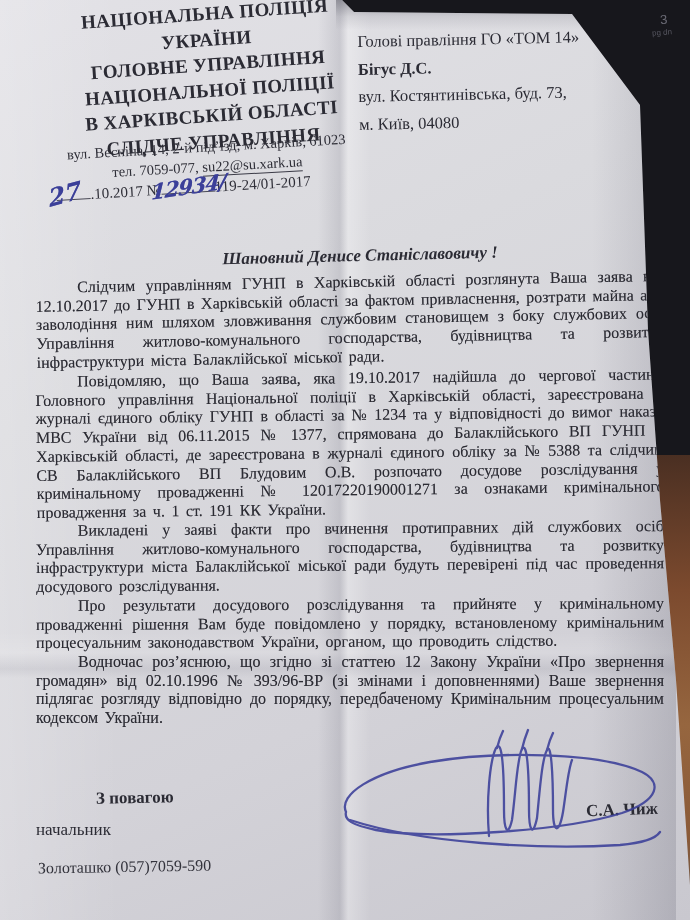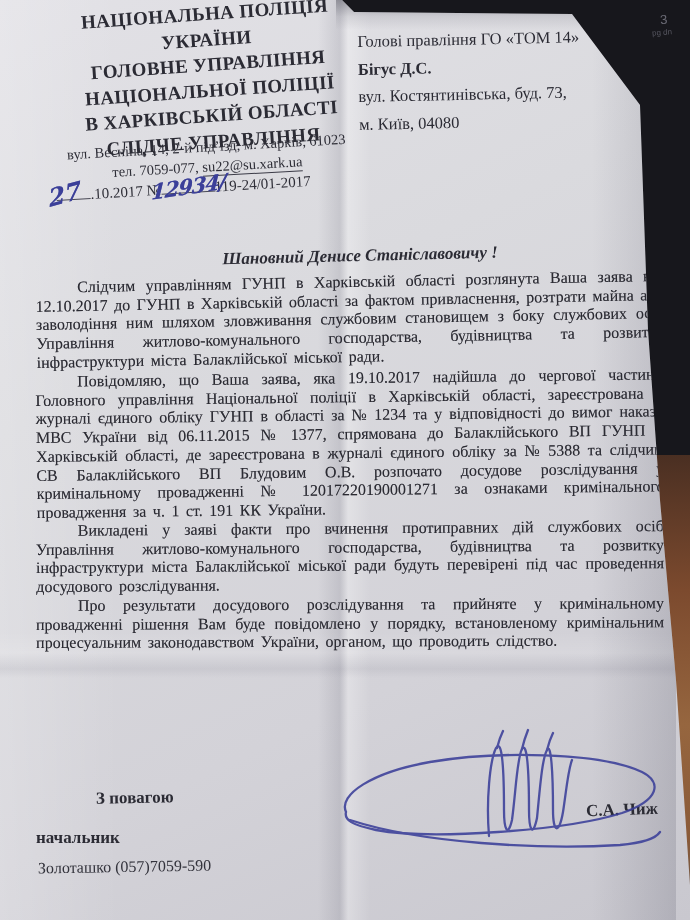--- a/index.html
+++ b/index.html
@@ -57,21 +57,21 @@
   .body-text{position:absolute;left:36px;top:279px;width:628px;
       font-size:16px;line-height:18.7px;text-align:justify;color:#2b2b33;
       word-spacing:2.5px;text-shadow:0 0 .5px rgba(43,43,51,.45);}
   .body-text p{margin:0;text-indent:42px;transform-origin:left center;}
   .body-text p:nth-child(1){transform:rotate(-1.1deg);}
   .body-text p:nth-child(2){transform:rotate(-.7deg);}
   .body-text p:nth-child(3){transform:rotate(-.45deg);}
   .body-text p:nth-child(4){transform:rotate(-.25deg);}
 
   .regards{position:absolute;left:96px;top:788px;font-weight:bold;font-size:17px;color:#2b2b34;transform:rotate(-1deg);}
-  .position{position:absolute;left:36px;top:820px;font-weight:bold;font-size:17px;color:#2b2b34;margin-top:8px;}
+  .position{position:absolute;left:36px;top:820px;font-weight:normal;font-size:17px;color:#2b2b34;}
   .signer{position:absolute;left:586px;top:800px;font-weight:bold;font-size:17px;color:#2b2b34;transform:rotate(-2deg);}
   .footer-contact{position:absolute;left:38px;top:858px;font-size:16px;color:#33333c;transform:rotate(-1deg);}
 
   .signature-svg{position:absolute;left:0;top:0;width:690px;height:920px;pointer-events:none;}
 </style>
 </head>
 <body>
 
 <div class="photo">
 
@@ -111,20 +111,21 @@
       <div>м. Київ, 04080</div>
     </div>
 
     <div class="salutation">Шановний Денисе Станіславовичу !</div>
 
     <div class="body-text">
       <p>Слідчим управлінням ГУНП в Харківській області розглянута Ваша заява від 12.10.2017 до ГУНП в Харківській області за фактом привласнення, розтрати майна або заволодіння ним шляхом зловживання службовим становищем з боку службових осіб Управління житлово-комунального господарства, будівництва та розвитку інфраструктури міста Балаклійської міської ради.</p>
       <p>Повідомляю, що Ваша заява, яка 19.10.2017 надійшла до чергової частини Головного управління Національної поліції в Харківській області, зареєстрована в журналі єдиного обліку ГУНП в області за № 1234 та у відповідності до вимог наказу МВС України від 06.11.2015 № 1377, спрямована до Балаклійського ВП ГУНП в Харківській області, де зареєстрована в журналі єдиного обліку за № 5388 та слідчим СВ Балаклійського ВП Блудовим О.В. розпочато досудове розслідування у кримінальному провадженні № 12017220190001271 за ознаками кримінального провадження за ч. 1 ст. 191 КК України.</p>
       <p>Викладені у заяві факти про вчинення протиправних дій службових осіб Управління житлово-комунального господарства, будівництва та розвитку інфраструктури міста Балаклійської міської ради будуть перевірені під час проведення досудового розслідування.</p>
       <p>Про результати досудового розслідування та прийняте у кримінальному провадженні рішення Вам буде повідомлено у порядку, встановленому кримінальним процесуальним законодавством України, органом, що проводить слідство.</p>
+      <p>Водночас роз’яснюю, що згідно зі статтею 12 Закону України «Про звернення громадян» від 02.10.1996 № 393/96-ВР (зі змінами і доповненнями) Ваше звернення підлягає розгляду відповідно до порядку, передбаченому Кримінальним процесуальним кодексом України.</p>
     </div>
 
     <div class="regards">З повагою</div>
     <div class="position">начальник</div>
     <div class="signer">С.А. Чиж</div>
     <div class="footer-contact">Золоташко (057)7059-590</div>
 
     <svg class="signature-svg" viewBox="0 0 690 920">
       <g fill="none" stroke="#3b3f99" stroke-width="2.3" stroke-linecap="round" opacity="0.88">
         <path d="M346,812 C338,795 372,772 430,762 C495,751 600,752 642,772 C662,782 660,800 622,813 C565,831 430,840 376,830 C352,825 344,820 346,812"></path>

